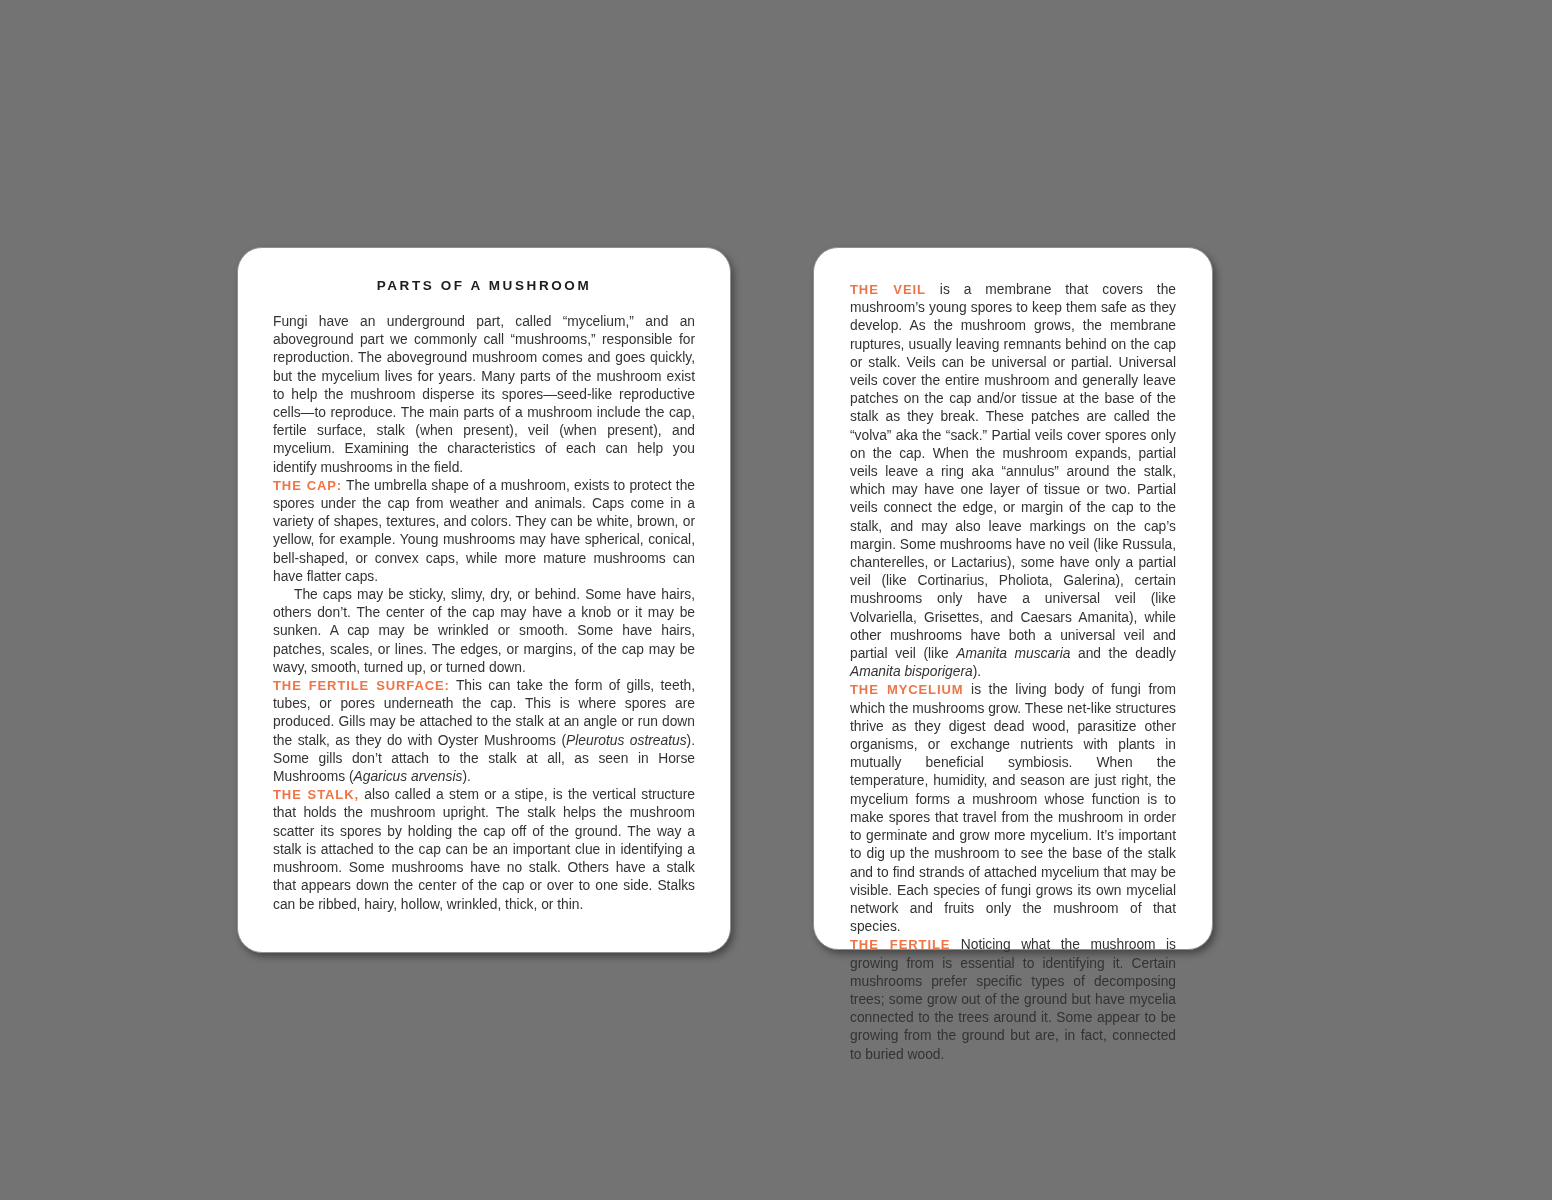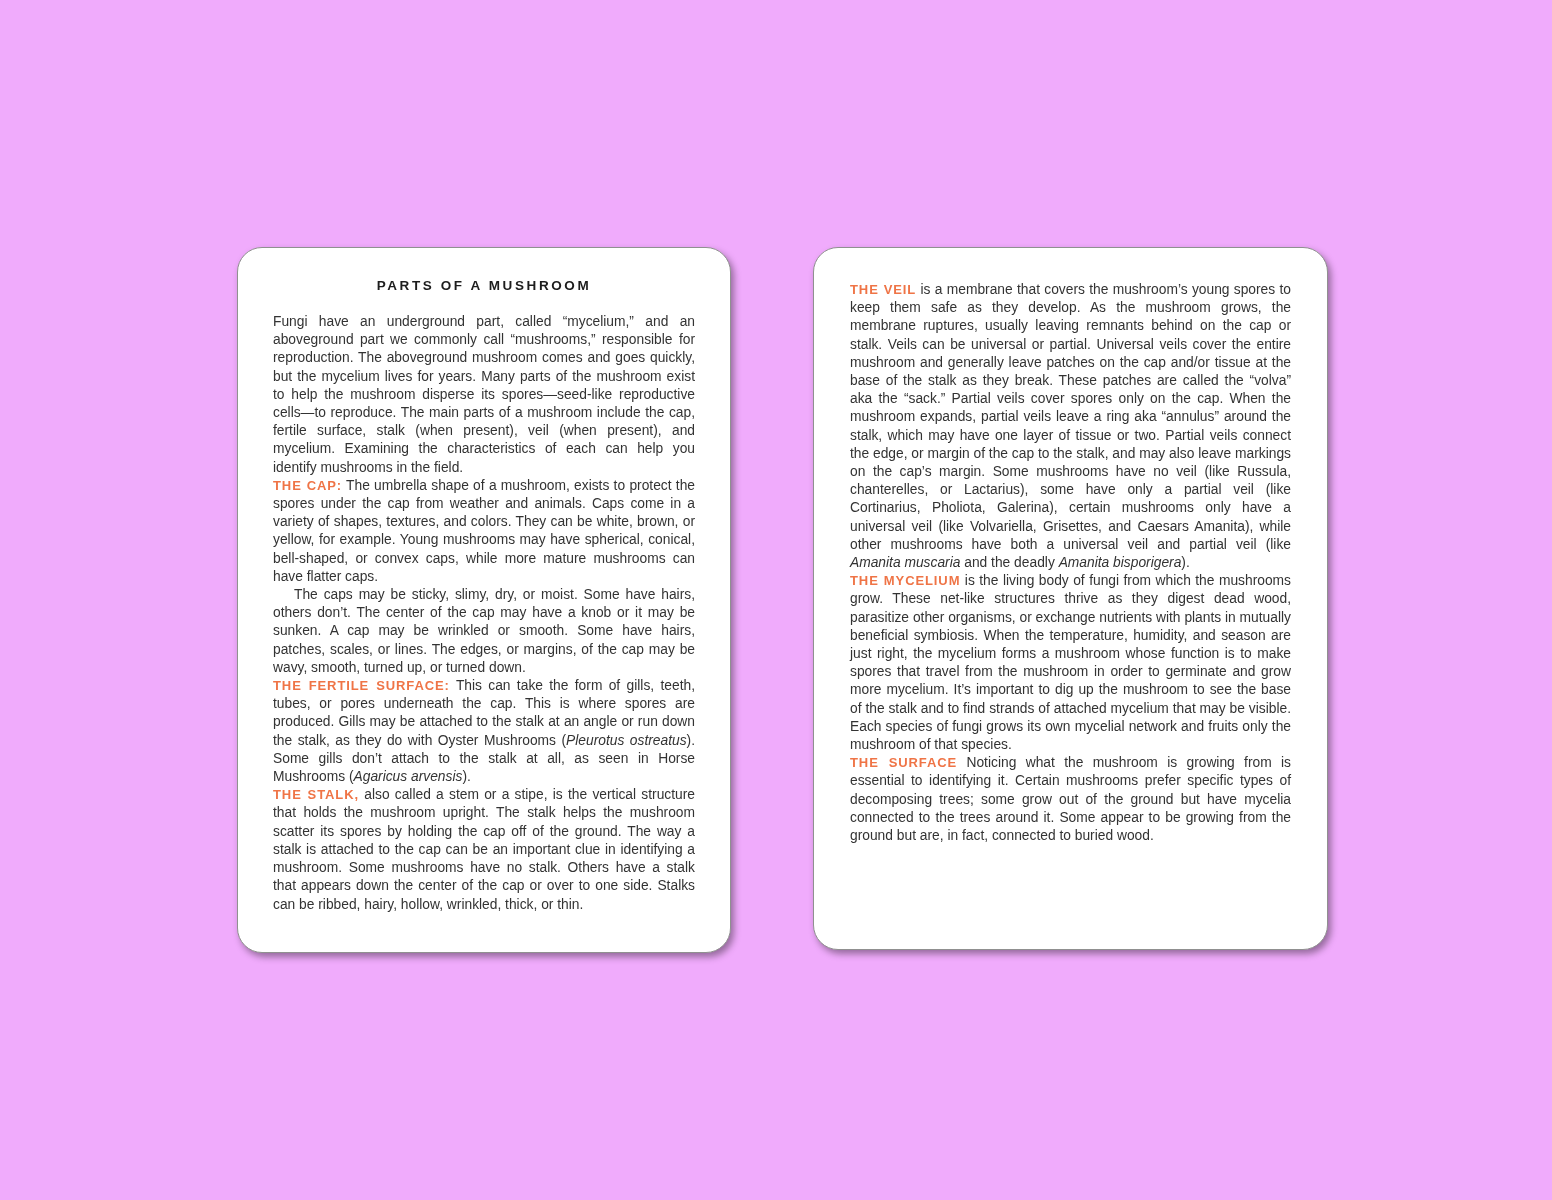--- a/index.html
+++ b/index.html
@@ -7,35 +7,35 @@
     --body-text:#333333;
     --title-text:#1d1d1d;
     --card-border:#909090;
   }
   html,body{margin:0;padding:0;background:#ffffff;}
   body{
     width:1552px;height:1200px;position:relative;
     font-family:"Liberation Sans","DejaVu Sans",sans-serif;
     -webkit-font-smoothing:antialiased;
   }
-  .page{position:relative;width:1552px;height:1200px;background:#f0abfc;text-decoration:underline;}
+  .page{position:relative;width:1552px;height:1200px;background:#737373;text-decoration:underline;}
   .card{
     position:absolute;
     background:#ffffff;
     border:1px solid var(--card-border);
     border-radius:25px;
     box-shadow:3px 4px 7px rgba(0,0,0,0.38);
     box-sizing:border-box;
   }
   .card-left{
     left:237px;top:247px;width:494px;height:706px;
     padding:30px 35px 0 35px;
   }
   .card-right{
-    left:813px;top:247px;width:515px;height:703px;
+    left:813px;top:247px;width:400px;height:703px;
     padding:33px 36px 12px 36px;
   }
   .card-title{
     margin:0 0 20px 0;
     text-align:center;
     font-size:13.5px;
     font-weight:bold;
     letter-spacing:2.6px;
     color:var(--title-text);
     white-space:nowrap;
@@ -59,26 +59,26 @@
 </style>
 </head>
 <body>
 
 <main class="page">
   <section class="card card-left">
     <h1 class="card-title">PARTS OF A MUSHROOM</h1>
     <div class="card-body">
         <p class="para"><span>Fungi have an underground part, called “mycelium,” and an aboveground part we commonly call “mushrooms,” responsible for reproduction. The aboveground mushroom comes and goes quickly, but the mycelium lives for years. Many parts of the mushroom exist to help the mushroom disperse its spores—seed-like reproductive cells—to reproduce. The main parts of a mushroom include the cap, fertile surface, stalk (when present), veil (when present), and mycelium. Examining the characteristics of each can help you identify mushrooms in the field.</span></p>
         <p class="para"><span class="label">THE CAP:</span> <span>The umbrella shape of a mushroom, exists to protect the spores under the cap from weather and animals. Caps come in a variety of shapes, textures, and colors. They can be white, brown, or yellow, for example. Young mushrooms may have spherical, conical, bell-shaped, or convex caps, while more mature mushrooms can have flatter caps.</span></p>
-        <p class="para indent"><span>The caps may be sticky, slimy, dry, or moist. Some have hairs, others don’t. The center of the cap may have a knob or it may be sunken. A cap may be wrinkled or smooth. Some have hairs, patches, scales, or lines. The edges, or margins, of the cap may be wavy, smooth, turned up, or turned down.</span></p>
+        <p class="para indent"><span>The caps may be sticky, slimy, dry, or behind. Some have hairs, others don’t. The center of the cap may have a knob or it may be sunken. A cap may be wrinkled or smooth. Some have hairs, patches, scales, or lines. The edges, or margins, of the cap may be wavy, smooth, turned up, or turned down.</span></p>
         <p class="para"><span class="label">THE FERTILE SURFACE:</span> <span>This can take the form of gills, teeth, tubes, or pores underneath the cap. This is where spores are produced. Gills may be attached to the stalk at an angle or run down the stalk, as they do with Oyster Mushrooms (</span><em>Pleurotus ostreatus</em><span>). Some gills don’t attach to the stalk at all, as seen in Horse Mushrooms (</span><em>Agaricus arvensis</em><span>).</span></p>
         <p class="para"><span class="label">THE STALK,</span> <span>also called a stem or a stipe, is the vertical structure that holds the mushroom upright. The stalk helps the mushroom scatter its spores by holding the cap off of the ground. The way a stalk is attached to the cap can be an important clue in identifying a mushroom. Some mushrooms have no stalk. Others have a stalk that appears down the center of the cap or over to one side. Stalks can be ribbed, hairy, hollow, wrinkled, thick, or thin.</span></p>
       </div>
   </section>
 
   <section class="card card-right">
     <div class="card-body">
         <p class="para"><span class="label">THE VEIL</span> <span>is a membrane that covers the mushroom’s young spores to keep them safe as they develop. As the mushroom grows, the membrane ruptures, usually leaving remnants behind on the cap or stalk. Veils can be universal or partial. Universal veils cover the entire mushroom and generally leave patches on the cap and/or tissue at the base of the stalk as they break. These patches are called the “volva” aka the “sack.” Partial veils cover spores only on the cap. When the mushroom expands, partial veils leave a ring aka “annulus” around the stalk, which may have one layer of tissue or two. Partial veils connect the edge, or margin of the cap to the stalk, and may also leave markings on the cap’s margin. Some mushrooms have no veil (like Russula, chanterelles, or Lactarius), some have only a partial veil (like Cortinarius, Pholiota, Galerina), certain mushrooms only have a universal veil (like Volvariella, Grisettes, and Caesars Amanita), while other mushrooms have both a universal veil and partial veil (like </span><em>Amanita muscaria</em><span> and the deadly </span><em>Amanita bisporigera</em><span>).</span></p>
         <p class="para"><span class="label">THE MYCELIUM</span> <span>is the living body of fungi from which the mushrooms grow. These net-like structures thrive as they digest dead wood, parasitize other organisms, or exchange nutrients with plants in mutually beneficial symbiosis. When the temperature, humidity, and season are just right, the mycelium forms a mushroom whose function is to make spores that travel from the mushroom in order to germinate and grow more mycelium. It’s important to dig up the mushroom to see the base of the stalk and to find strands of attached mycelium that may be visible. Each species of fungi grows its own mycelial network and fruits only the mushroom of that species.</span></p>
-        <p class="para"><span class="label">THE SURFACE</span> <span>Noticing what the mushroom is growing from is essential to identifying it. Certain mushrooms prefer specific types of decomposing trees; some grow out of the ground but have mycelia connected to the trees around it. Some appear to be growing from the ground but are, in fact, connected to buried wood.</span></p>
+        <p class="para"><span class="label">THE FERTILE</span> <span>Noticing what the mushroom is growing from is essential to identifying it. Certain mushrooms prefer specific types of decomposing trees; some grow out of the ground but have mycelia connected to the trees around it. Some appear to be growing from the ground but are, in fact, connected to buried wood.</span></p>
       </div>
   </section>
 </main>
 
 </body></html>

